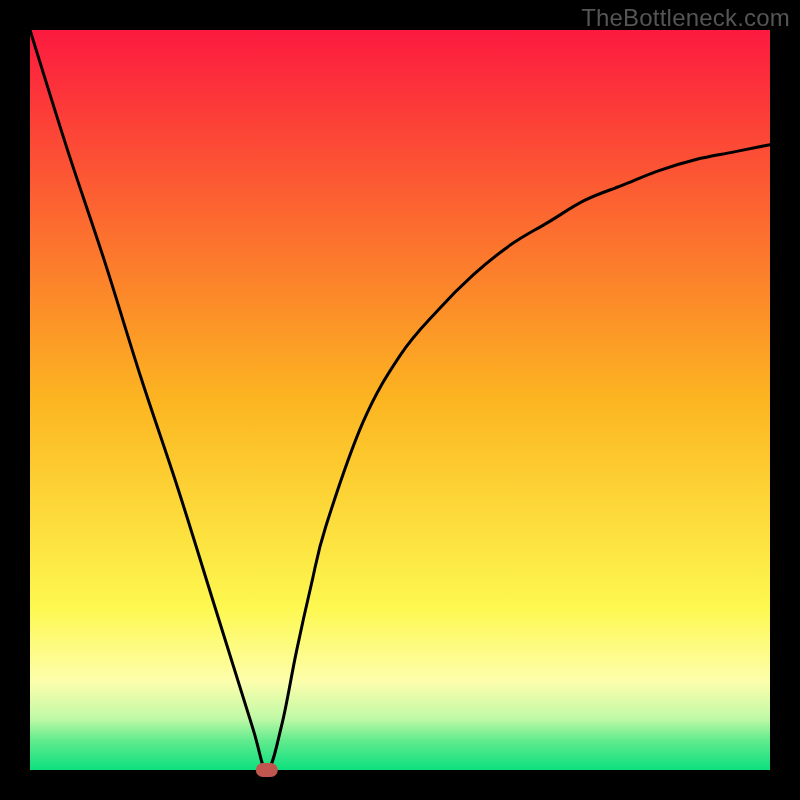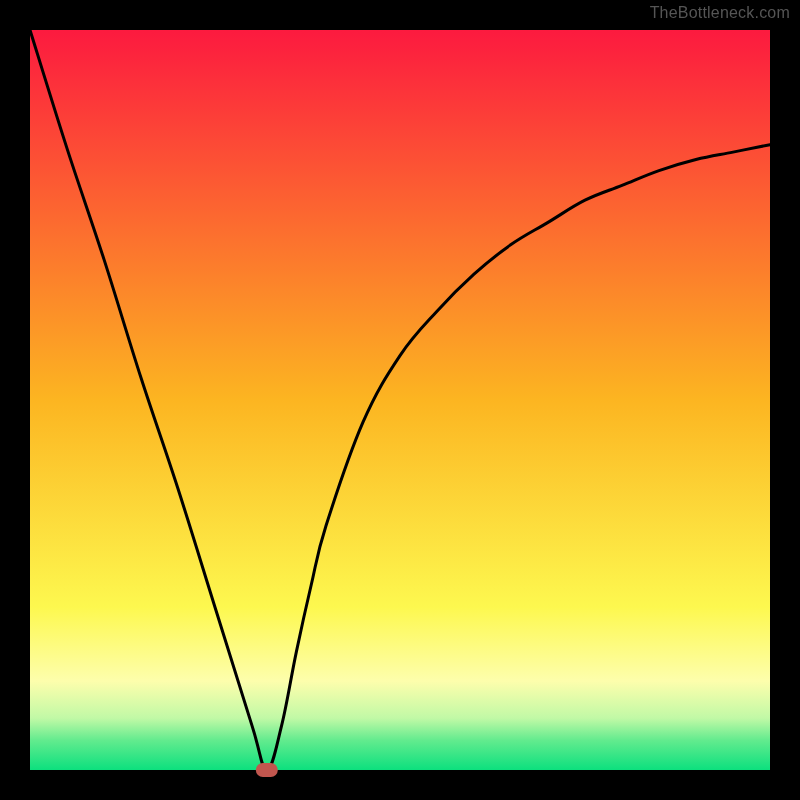--- a/index.html
+++ b/index.html
@@ -17,21 +17,21 @@
     height: 800px;
   }
   svg {
     display: block;
   }
   .watermark {
     position: absolute;
     top: 4px;
     right: 10px;
     color: #555;
-    font-size: 16px;
+    font-size: 24px;
     font-weight: 500;
     letter-spacing: 0.2px;
     user-select: none;
   }
 </style>
 </head>
 <body>
 
 <div class="canvas-wrap">
   <svg id="chart-svg" width="800" height="800" viewBox="0 0 800 800">

